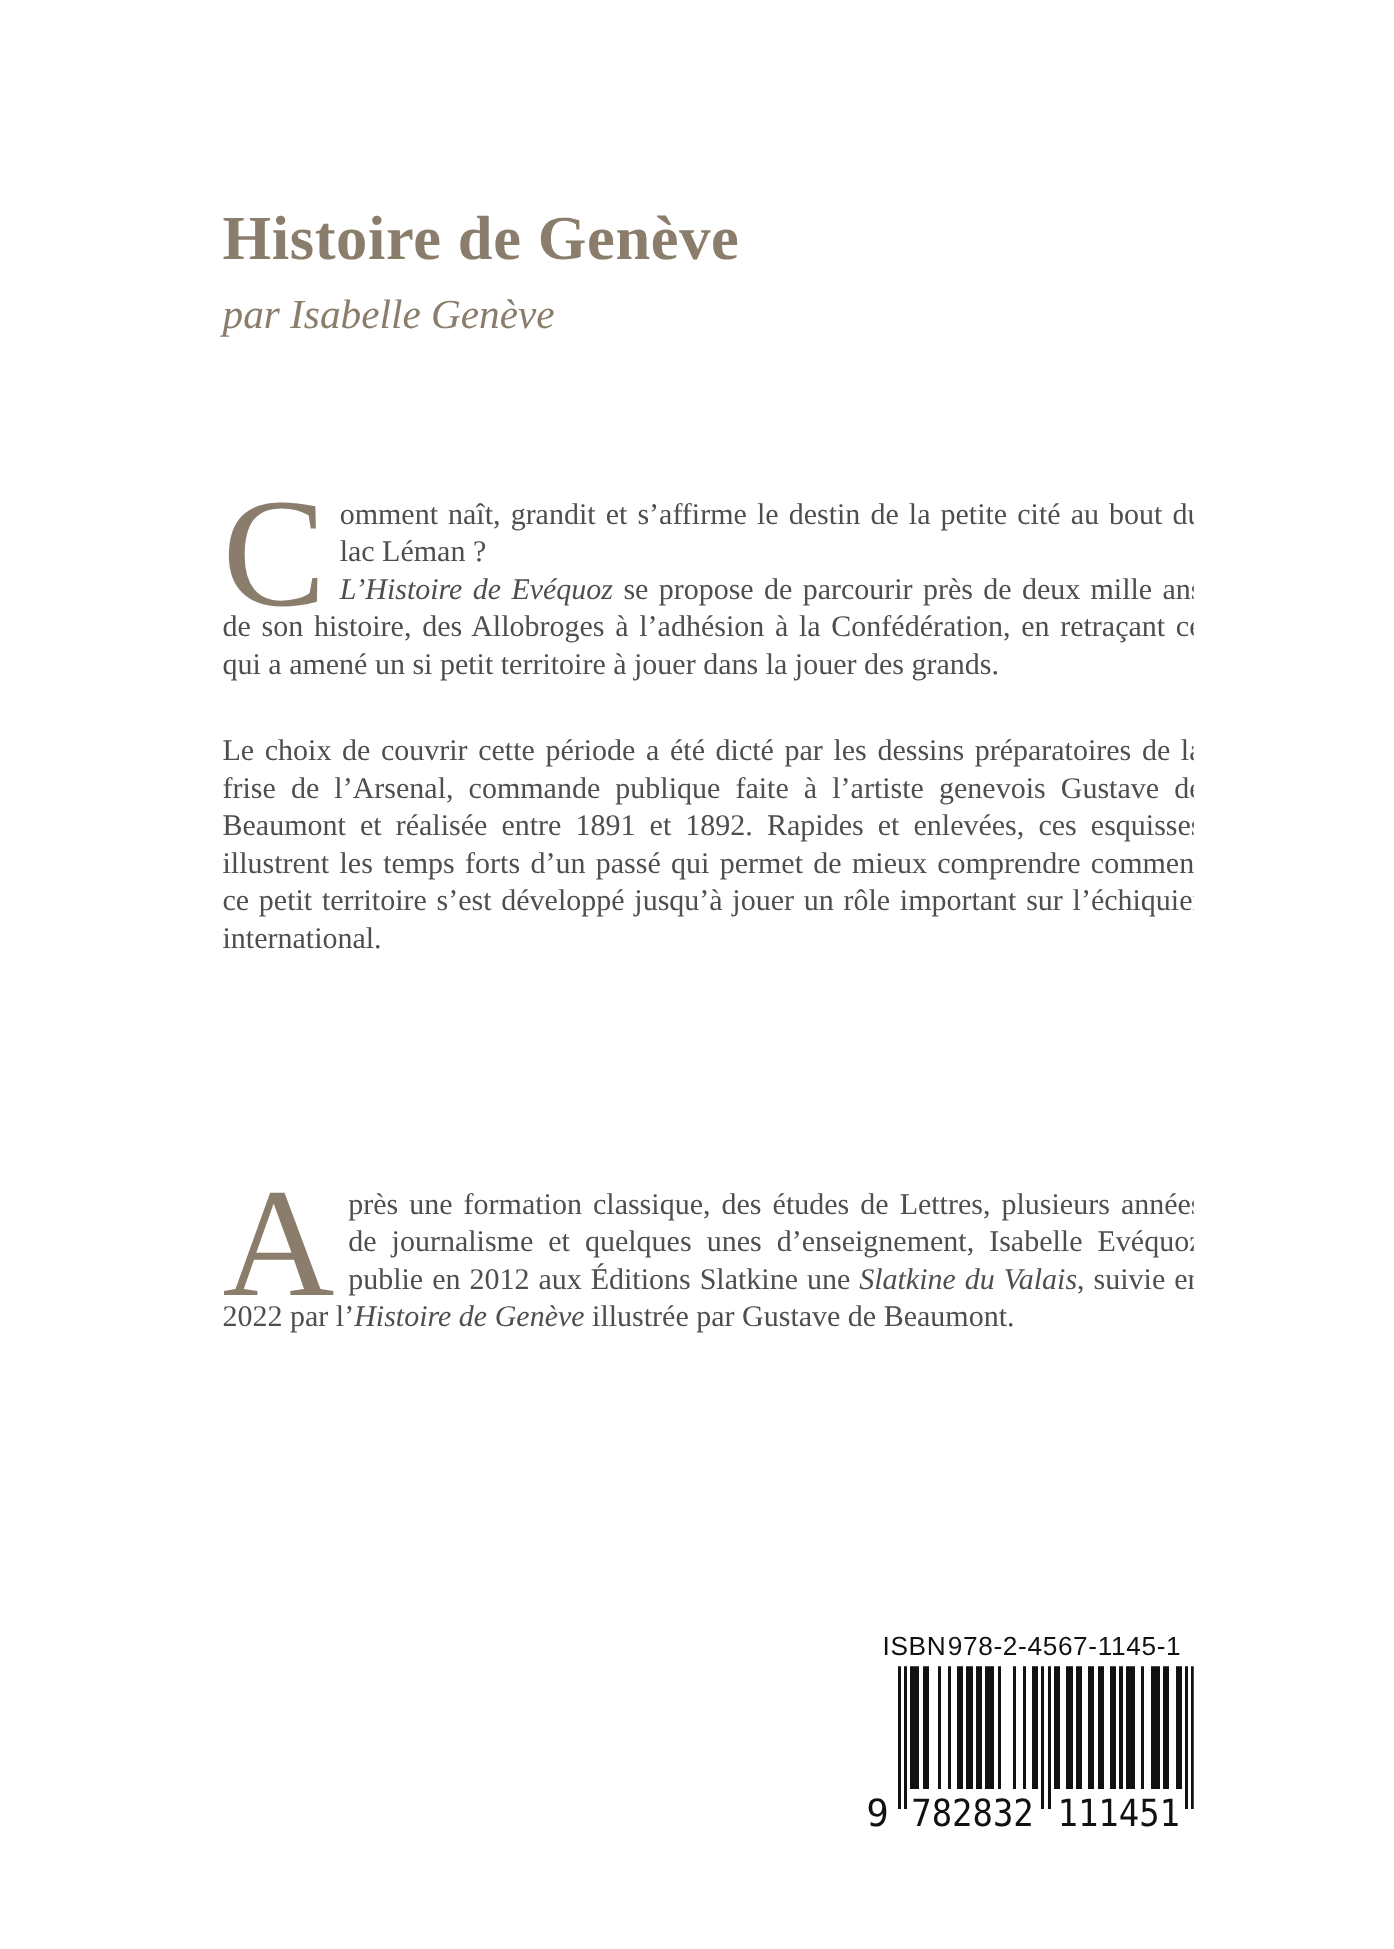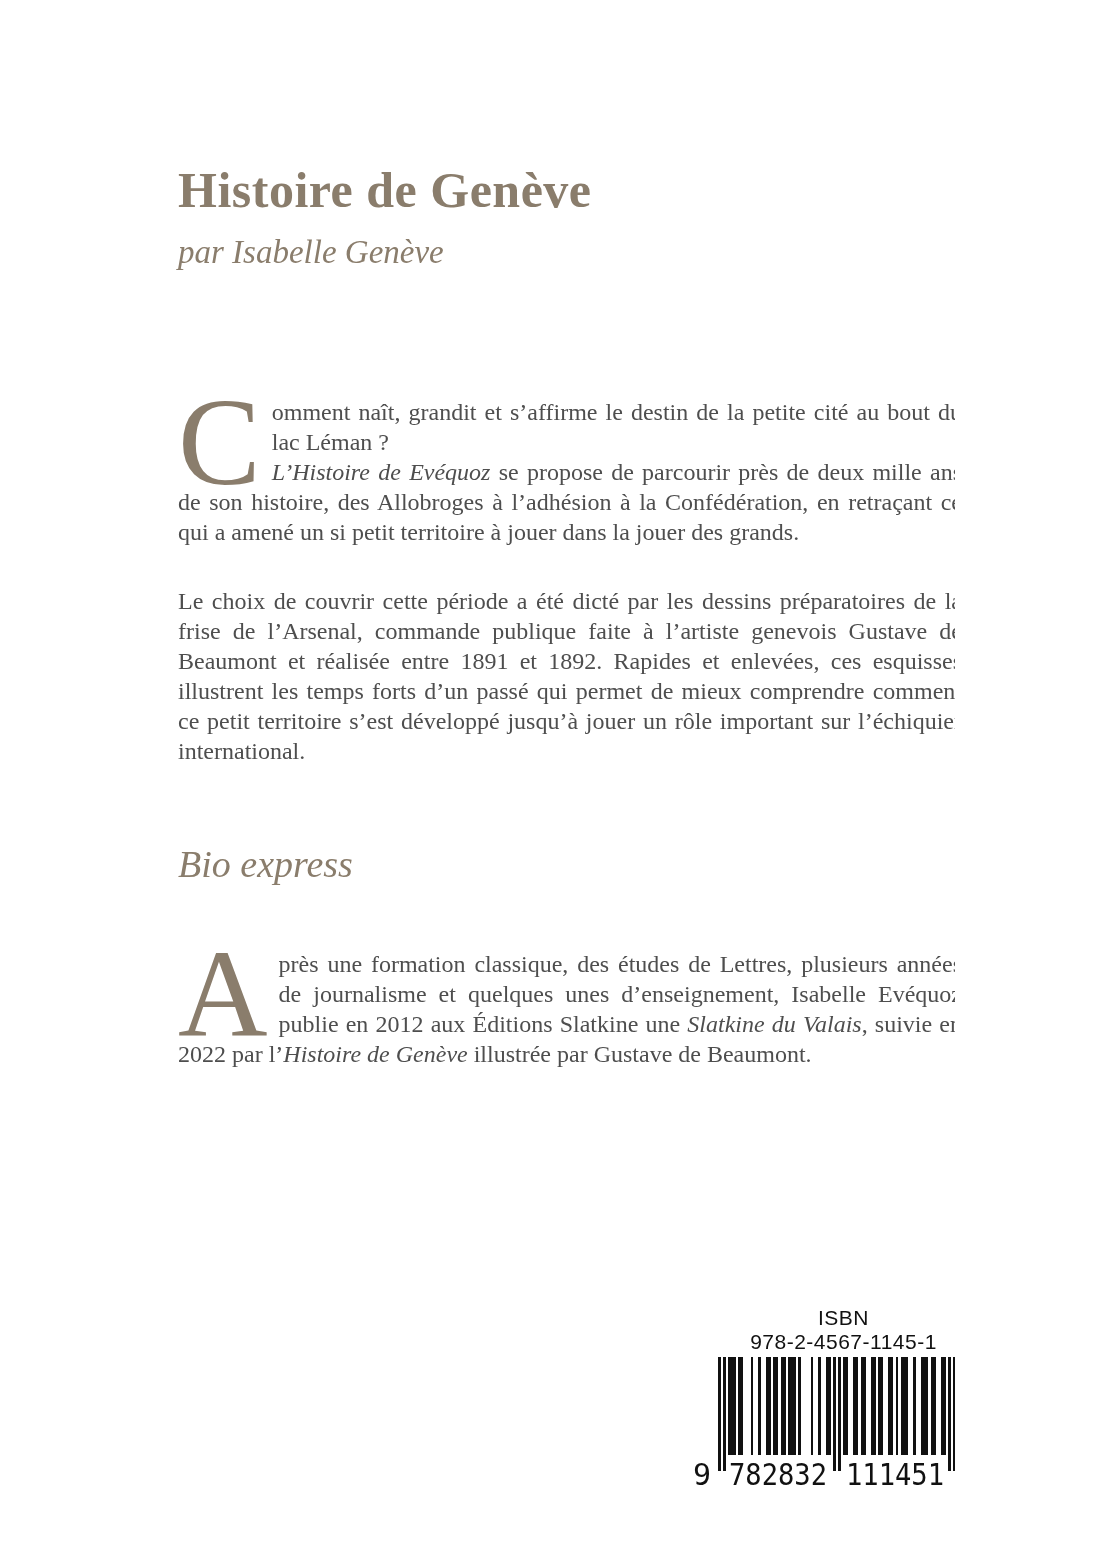--- a/index.html
+++ b/index.html
@@ -70,50 +70,48 @@
   .barcode-block {
     position: absolute;
     left: 690px;
     top: 1306px;
     width: 274px;
     height: 160px;
   }
   .isbn-line {
     display: flex;
     justify-content: space-between;
-    align-items: center;
+    align-items: flex-start;
     width: 239px;
-    margin-left: 34px;
+    margin-left: 16px;
     margin-bottom: 3px;
     font-family: "Liberation Sans", sans-serif;
     font-size: 21px;
     letter-spacing: 0.5px;
     color: var(--ink);
     white-space: nowrap;
-    flex-direction: column;
   }
   .barcode-svg { display: block; }
 </style>
 </head>
 <body>
 
 <div class="page">
 
   <div class="title">Histoire de Genève</div>
   <div class="subtitle">par Isabelle Genève</div>
 
   <div class="para" id="synopsis">
     <span class="dropcap">C</span><span><span>omment naît, grandit et s’affirme le destin de la petite cité au bout du lac Léman&nbsp;?</span><br><i>L’Histoire de Evéquoz</i><span> se propose de parcourir près de deux mille ans de son histoire, des Allobroges à l’adhésion à la Confédération, en retraçant ce qui a amené un si petit territoire à jouer dans la jouer des grands.</span></span>
   </div>
 
   <div class="para" id="period">
     <span><span>Le choix de couvrir cette période a été dicté par les dessins préparatoires de la frise de l’Arsenal, commande publique faite à l’artiste genevois Gustave de Beaumont et réalisée entre 1891 et 1892. Rapides et enlevées, ces esquisses illustrent les temps forts d’un passé qui permet de mieux comprendre comment ce petit territoire s’est développé jusqu’à jouer un rôle important sur l’échiquier international.</span></span>
   </div>
 
-  <div class="bio-heading">Bio express</div>
 
   <div class="para" id="bio">
     <span class="dropcap">A</span><span><span>près une formation classique, des études de Lettres, plusieurs années de journalisme et quelques unes d’enseignement, Isabelle Evéquoz publie en 2012 aux Éditions Slatkine une </span><i>Slatkine du Valais</i><span>, suivie en 2022 par l’</span><i>Histoire de Genève</i><span> illustrée par Gustave de Beaumont.</span></span>
   </div>
 
   <div class="barcode-block">
     <div class="isbn-line">
       <span>ISBN</span>
       <span>978-2-4567-1145-1</span>
     </div>

